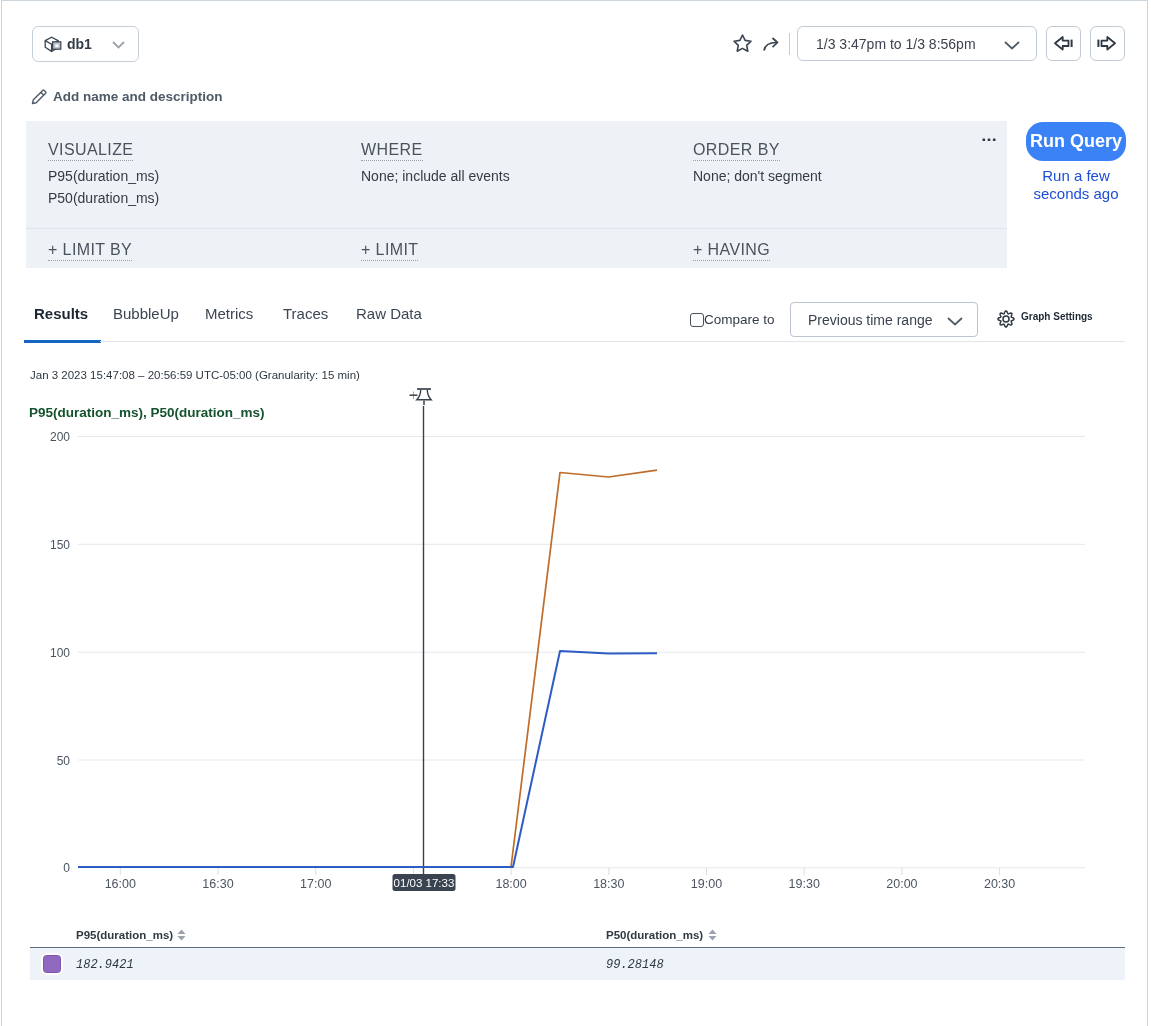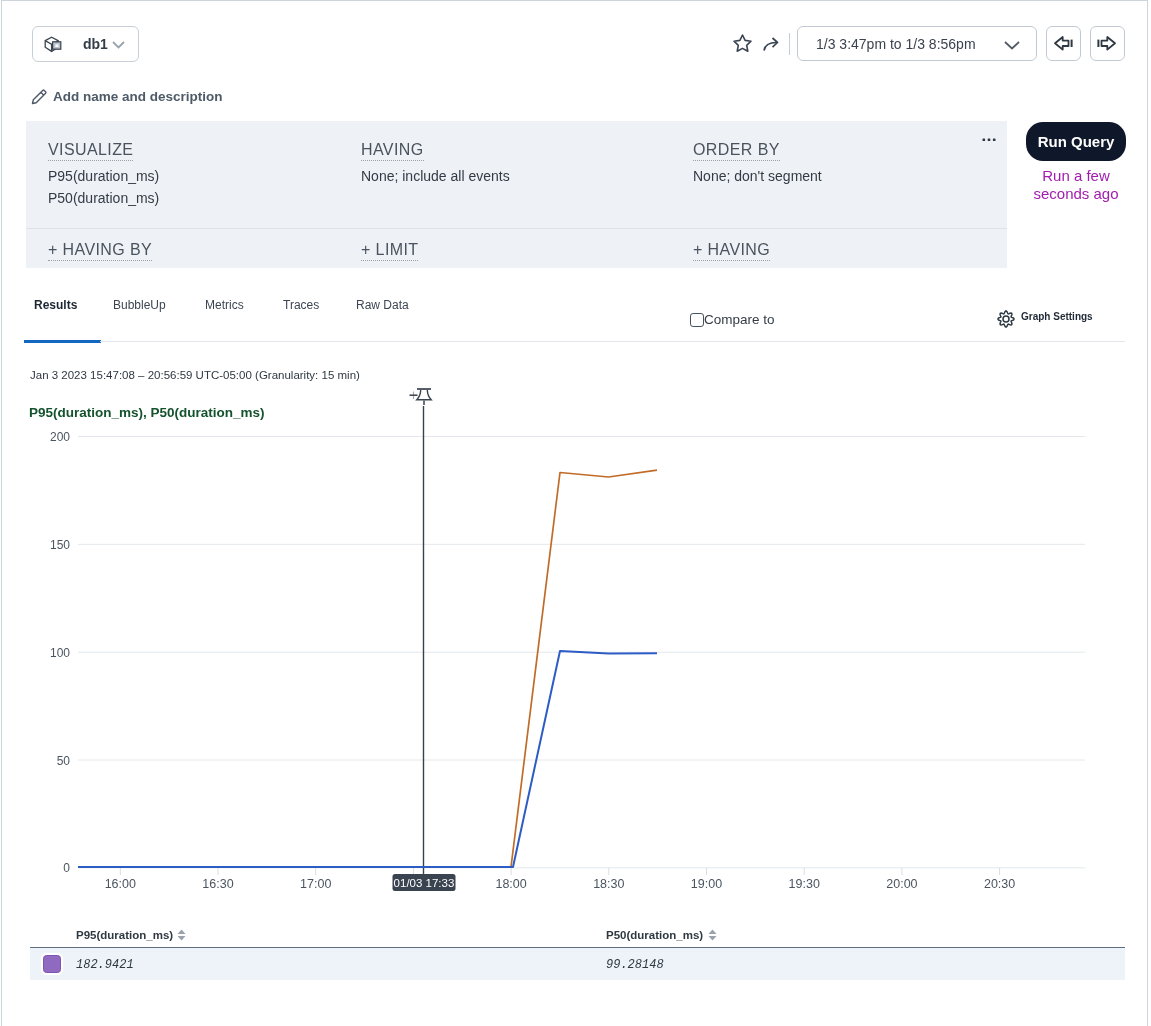--- a/index.html
+++ b/index.html
@@ -3,39 +3,39 @@
 <meta charset="utf-8">
 <style>
 * { margin:0; padding:0; box-sizing:border-box; }
 html,body { width:1151px; height:1026px; background:#fff; font-family:"Liberation Sans", sans-serif; overflow:hidden; }
 #page { position:absolute; left:0; top:0; width:1151px; height:1026px; background:#fff; }
 #frame { position:absolute; left:1px; top:0; width:1147px; height:1030px; border:1px solid #ccd4dc; border-bottom:none; }
 .abs { position:absolute; }
 
 
 #dbbtn { left:32px; top:26px; width:107px; height:36px; border:1px solid #c7d0d9; border-radius:6px; display:flex; align-items:center; }
-#dbbtn .txt { font-size:14px; font-weight:bold; color:#333d47; margin-left:21px; }
+#dbbtn .txt { font-size:14px; font-weight:bold; color:#333d47; margin-left:5px; }
 #timesel { left:797px; top:26px; width:240px; height:35px; border:1px solid #c2cbd4; border-radius:6px; }
 #timesel .txt { position:absolute; left:18px; top:9px; font-size:14px; color:#3a434e; }
 .sqbtn { top:26px; width:35px; height:35px; border:1px solid #c2cbd4; border-radius:6px; }
 #vdiv { left:789px; top:33px; width:1px; height:22px; background:#c5ced7; }
 
 
 #addname { left:53px; top:89px; font-size:13.5px; font-weight:600; color:#4e5a67; }
 
 
 #qpanel { left:26px; top:121px; width:981px; height:147px; background:#eef2f6; }
 #qdivider { left:26px; top:228px; width:981px; height:1px; background:#dde3e9; }
 .qhead { font-size:16px; font-weight:400; color:#4a535d; letter-spacing:0.4px; border-bottom:1px dotted #98a1aa; padding-bottom:2px; }
 .qval { font-size:14px; color:#333b44; }
-#runq { left:1026px; top:122px; width:100px; height:39px; background:#0f172a; border-radius:17px; color:#fff; font-size:15px; font-weight:bold; text-align:center; line-height:39px; }
-#ranago { left:1016px; top:167px; width:120px; text-align:center; font-size:15px; color:#a21caf; line-height:18px; }
-
-
-.tab { top:298px; font-size:12px; color:#3c4653;text-align:center; }
+#runq { left:1026px; top:122px; width:100px; height:39px; background:#3b82f6; border-radius:17px; color:#fff; font-size:18px; font-weight:bold; text-align:center; line-height:39px; }
+#ranago { left:1016px; top:167px; width:120px; text-align:center; font-size:15px; color:#1d4ed8; line-height:18px; }
+
+
+.tab { top:305px; font-size:15px; color:#3c4653;text-align:center; }
 #tab-underline-blue { left:23.5px; top:340px; width:77px; height:3.3px; background:#1467c0; }
 #tab-underline-gray { left:100px; top:341px; width:1025px; height:1px; background:#e2e6ea; }
 
 
 #cbox { left:690px; top:313px; width:14px; height:14px; border:1.5px solid #49535e; border-radius:3px; }
 #cmplabel { left:704px; top:312px; font-size:13.5px; color:#333c46; }
 #prevsel { left:790px; top:302px; width:188px; height:35px; border:1px solid #bcc5cf; border-radius:4px; }
 #prevsel .txt { position:absolute; left:17px; top:9px; font-size:14px; color:#39424d; }
 #gsettings { left:1021px; top:311px; font-size:10px; font-weight:700; color:#1f2935; }
 
@@ -101,47 +101,53 @@
 
   <svg class="abs" style="left:31px;top:88px" width="17" height="17" viewBox="0 0 17 17">
     <path d="M1.5 15.5 L2.3 11.8 L11.7 2.4 C12.1 2 12.8 2 13.2 2.4 L14.6 3.8 C15 4.2 15 4.9 14.6 5.3 L5.2 14.7 Z M9.8 4.2 L12.8 7.2" fill="none" stroke="#4e5a67" stroke-width="1.4" stroke-linejoin="round"></path>
   </svg>
   <div id="addname" class="abs">Add name and description</div>
 
   <div id="qpanel" class="abs"></div>
   <div class="abs" style="left:48px;top:141px"><span class="qhead">VISUALIZE</span></div>
   <div class="abs qval" style="left:48px;top:168px">P95(duration_ms)</div>
   <div class="abs qval" style="left:48px;top:190px">P50(duration_ms)</div>
-  <div class="abs" style="left:361px;top:141px"><span class="qhead">HAVING</span></div>
+  <div class="abs" style="left:361px;top:141px"><span class="qhead">WHERE</span></div>
   <div class="abs qval" style="left:361px;top:168px">None; include all events</div>
   <div class="abs" style="left:693px;top:141px"><span class="qhead">ORDER BY</span></div>
   <div class="abs qval" style="left:693px;top:168px">None; don't segment</div>
   <svg class="abs" style="left:982px;top:138px" width="15" height="4" viewBox="0 0 15 4">
     <rect x="0.5" y="0.5" width="2.6" height="2.6" rx="0.6" fill="#2e3842"></rect>
     <rect x="5.7" y="0.5" width="2.6" height="2.6" rx="0.6" fill="#2e3842"></rect>
     <rect x="10.9" y="0.5" width="2.6" height="2.6" rx="0.6" fill="#2e3842"></rect>
   </svg>
   <div id="qdivider" class="abs"></div>
-  <div class="abs" style="left:48px;top:241px"><span class="qhead">+ HAVING BY</span></div>
+  <div class="abs" style="left:48px;top:241px"><span class="qhead">+ LIMIT BY</span></div>
   <div class="abs" style="left:361px;top:241px"><span class="qhead">+ LIMIT</span></div>
   <div class="abs" style="left:693px;top:241px"><span class="qhead">+ HAVING</span></div>
 
   <div id="runq" class="abs">Run Query</div>
   <div id="ranago" class="abs">Run a few<br>seconds ago</div>
 
   <div class="abs tab" style="left:34px;font-weight:bold;color:#1d2733">Results</div>
   <div class="abs tab" style="left:113px">BubbleUp</div>
   <div class="abs tab" style="left:205px">Metrics</div>
   <div class="abs tab" style="left:283px">Traces</div>
   <div class="abs tab" style="left:356px">Raw Data</div>
   <div id="tab-underline-blue" class="abs"></div>
   <div id="tab-underline-gray" class="abs"></div>
 
   <div id="cbox" class="abs"></div>
   <div id="cmplabel" class="abs">Compare to</div>
+  <div id="prevsel" class="abs">
+    <span class="txt">Previous time range</span>
+    <svg width="16" height="9" viewBox="0 0 16 9" style="position:absolute;right:14px;top:14px">
+        <path d="M1 1 L8 7.5 L15 1" fill="none" stroke="#525c66" stroke-width="1.8"></path>
+      </svg>
+  </div>
   <svg class="abs" style="left:996px;top:309px" width="20" height="20" viewBox="0 0 20 20">
     <g fill="none" stroke="#2e3842" stroke-width="1.5">
       <path d="M18.05 10.00 L17.73 10.68 L16.91 11.22 L15.96 11.60 L15.29 11.92 L15.10 12.38 L15.35 13.09 L15.75 14.02 L15.94 14.99 L15.69 15.69 L14.99 15.94 L14.02 15.75 L13.09 15.35 L12.38 15.10 L11.92 15.29 L11.60 15.96 L11.22 16.91 L10.68 17.73 L10.00 18.05 L9.32 17.73 L8.78 16.91 L8.40 15.96 L8.08 15.29 L7.62 15.10 L6.91 15.35 L5.98 15.75 L5.01 15.94 L4.31 15.69 L4.06 14.99 L4.25 14.02 L4.65 13.09 L4.90 12.38 L4.71 11.92 L4.04 11.60 L3.09 11.22 L2.27 10.68 L1.95 10.00 L2.27 9.32 L3.09 8.78 L4.04 8.40 L4.71 8.08 L4.90 7.62 L4.65 6.91 L4.25 5.98 L4.06 5.01 L4.31 4.31 L5.01 4.06 L5.98 4.25 L6.91 4.65 L7.62 4.90 L8.08 4.71 L8.40 4.04 L8.78 3.09 L9.32 2.27 L10.00 1.95 L10.68 2.27 L11.22 3.09 L11.60 4.04 L11.92 4.71 L12.38 4.90 L13.09 4.65 L14.02 4.25 L14.99 4.06 L15.69 4.31 L15.94 5.01 L15.75 5.98 L15.35 6.91 L15.10 7.62 L15.29 8.08 L15.96 8.40 L16.91 8.78 L17.73 9.32 L18.05 10.00 Z"></path>
       <circle cx="10" cy="10" r="3"></circle>
     </g>
   </svg>
   <div id="gsettings" class="abs">Graph Settings</div>
 
   <div id="charttitle" class="abs">Jan 3 2023 15:47:08 – 20:56:59 UTC-05:00 (Granularity: 15 min)</div>
   <div id="chartsub" class="abs">P95(duration_ms), P50(duration_ms)</div>

